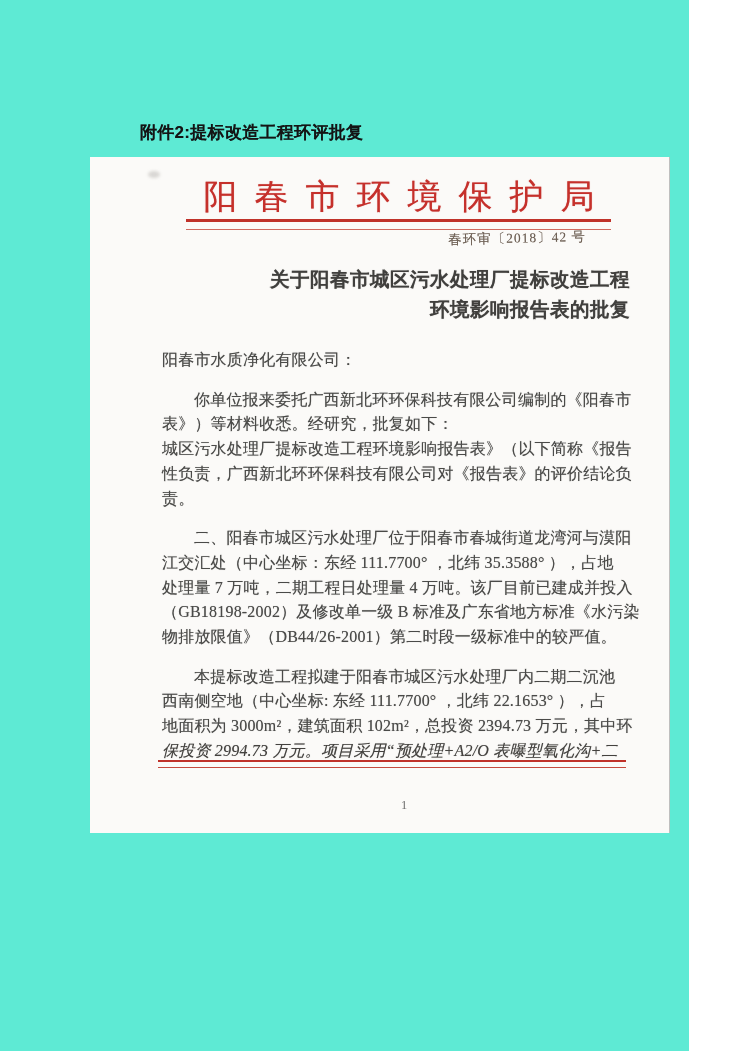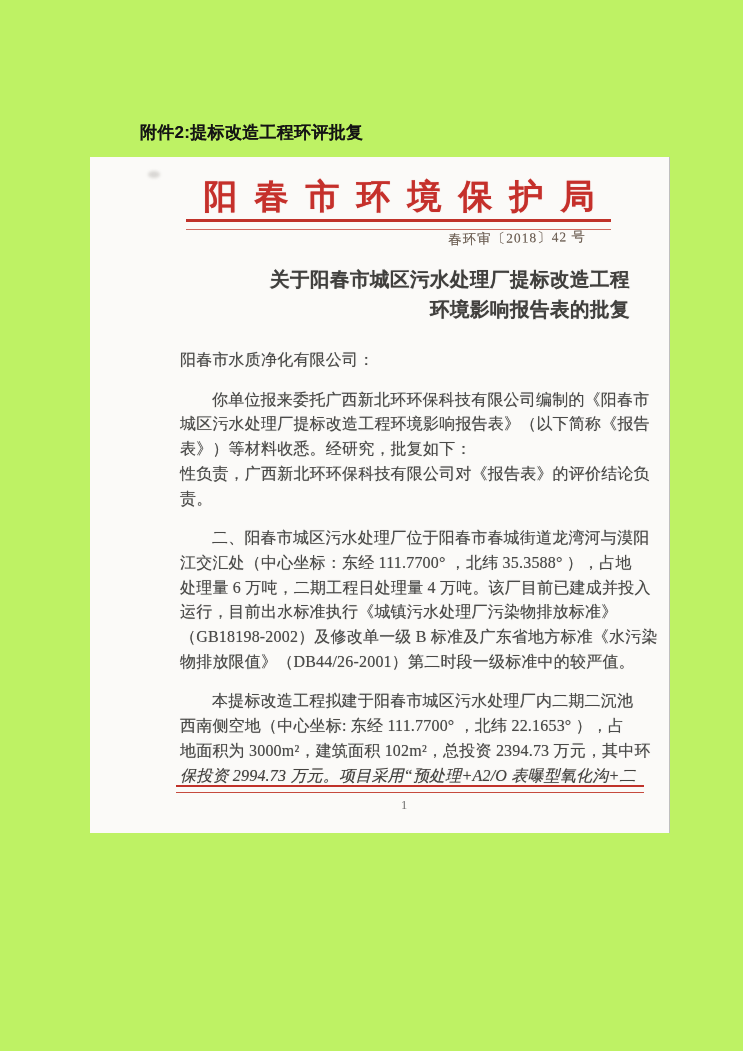--- a/index.html
+++ b/index.html
@@ -2,23 +2,23 @@
 <html><head>
 <meta charset="utf-8">
 <style>
   html, body {
     margin: 0;
     padding: 0;
     background: #ffffff;
   }
   .canvas {
     position: relative;
-    width: 743px;
+    width: 689px;
     height: 1051px;
-    background: #bef264;
+    background: #5eead4;
     overflow: hidden;
     font-family: "Liberation Serif", "DejaVu Serif", serif;
   }
   
   .scan-sheet {
     position: absolute;
     left: 90px;
     top: 157px;
     width: 579px;
     height: 676px;
@@ -46,21 +46,21 @@
     color: #141414;
     text-shadow: 0 0 0.6px rgba(20,20,20,0.55);
     white-space: nowrap;
   }
   .agency-name {
     position: absolute;
     left: 186px;
     top: 177px;
     width: 426px;
     text-align: center;
-    font-weight: bold;
+    font-weight: normal;
     font-size: 34px;
     line-height: 40px;
     letter-spacing: 17px;
     text-indent: 17px;
     color: #c5302b;
     text-shadow: 0 0 0.8px rgba(197,48,43,0.6);
     white-space: nowrap;
   }
   .head-rule {
     position: absolute;
@@ -92,21 +92,21 @@
     text-align: right;
     font-weight: bold;
     font-size: 19.5px;
     line-height: 30px;
     letter-spacing: 0.5px;
     color: #403f3d;
     text-shadow: 0 0 0.8px rgba(64,63,61,0.55);
   }
   .doc-body {
     position: absolute;
-    left: 180px;
+    left: 162px;
     top: 348px;
     width: 456px;
     font-size: 16px;
     line-height: 24.7px;
     letter-spacing: 0.2px;
     color: #4a4a48;
     text-shadow: 0 0 0.7px rgba(74,74,72,0.55);
   }
   .bl { white-space: nowrap; }
   .bl.ind { text-indent: 32px; margin-top: 15px; }
@@ -152,28 +152,27 @@
   <div class="doc-number">春环审〔2018〕42 号</div>
 
   <div class="doc-title">
     <div>关于阳春市城区污水处理厂提标改造工程</div>
     <div>环境影响报告表的批复</div>
   </div>
 
   <div class="doc-body">
     <div class="bl">阳春市水质净化有限公司：</div>
     <div class="bl ind">你单位报来委托广西新北环环保科技有限公司编制的《阳春市</div>
+    <div class="bl">表》）等材料收悉。经研究，批复如下：</div>
     <div class="bl">城区污水处理厂提标改造工程环境影响报告表》（以下简称《报告</div>
-    <div class="bl">表》）等材料收悉。经研究，批复如下：</div>
     <div class="bl">性负责，广西新北环环保科技有限公司对《报告表》的评价结论负</div>
     <div class="bl">责。</div>
     <div class="bl ind">二、阳春市城区污水处理厂位于阳春市春城街道龙湾河与漠阳</div>
     <div class="bl">江交汇处（中心坐标：东经 111.7700° ，北纬 35.3588° ），占地</div>
-    <div class="bl">处理量 6 万吨，二期工程日处理量 4 万吨。该厂目前已建成并投入</div>
-    <div class="bl">运行，目前出水标准执行《城镇污水处理厂污染物排放标准》</div>
+    <div class="bl">处理量 7 万吨，二期工程日处理量 4 万吨。该厂目前已建成并投入</div>
     <div class="bl">（GB18198-2002）及修改单一级 B 标准及广东省地方标准《水污染</div>
     <div class="bl">物排放限值》（DB44/26-2001）第二时段一级标准中的较严值。</div>
     <div class="bl ind">本提标改造工程拟建于阳春市城区污水处理厂内二期二沉池</div>
     <div class="bl">西南侧空地（中心坐标: 东经 111.7700° ，北纬 22.1653° ），占</div>
     <div class="bl">地面积为 3000m²，建筑面积 102m²，总投资 2394.73 万元，其中环</div>
     <div class="bl hl">保投资 2994.73 万元。项目采用“预处理+A2/O 表曝型氧化沟+二</div>
   </div>
 
   <div class="page-number">1</div>
 

